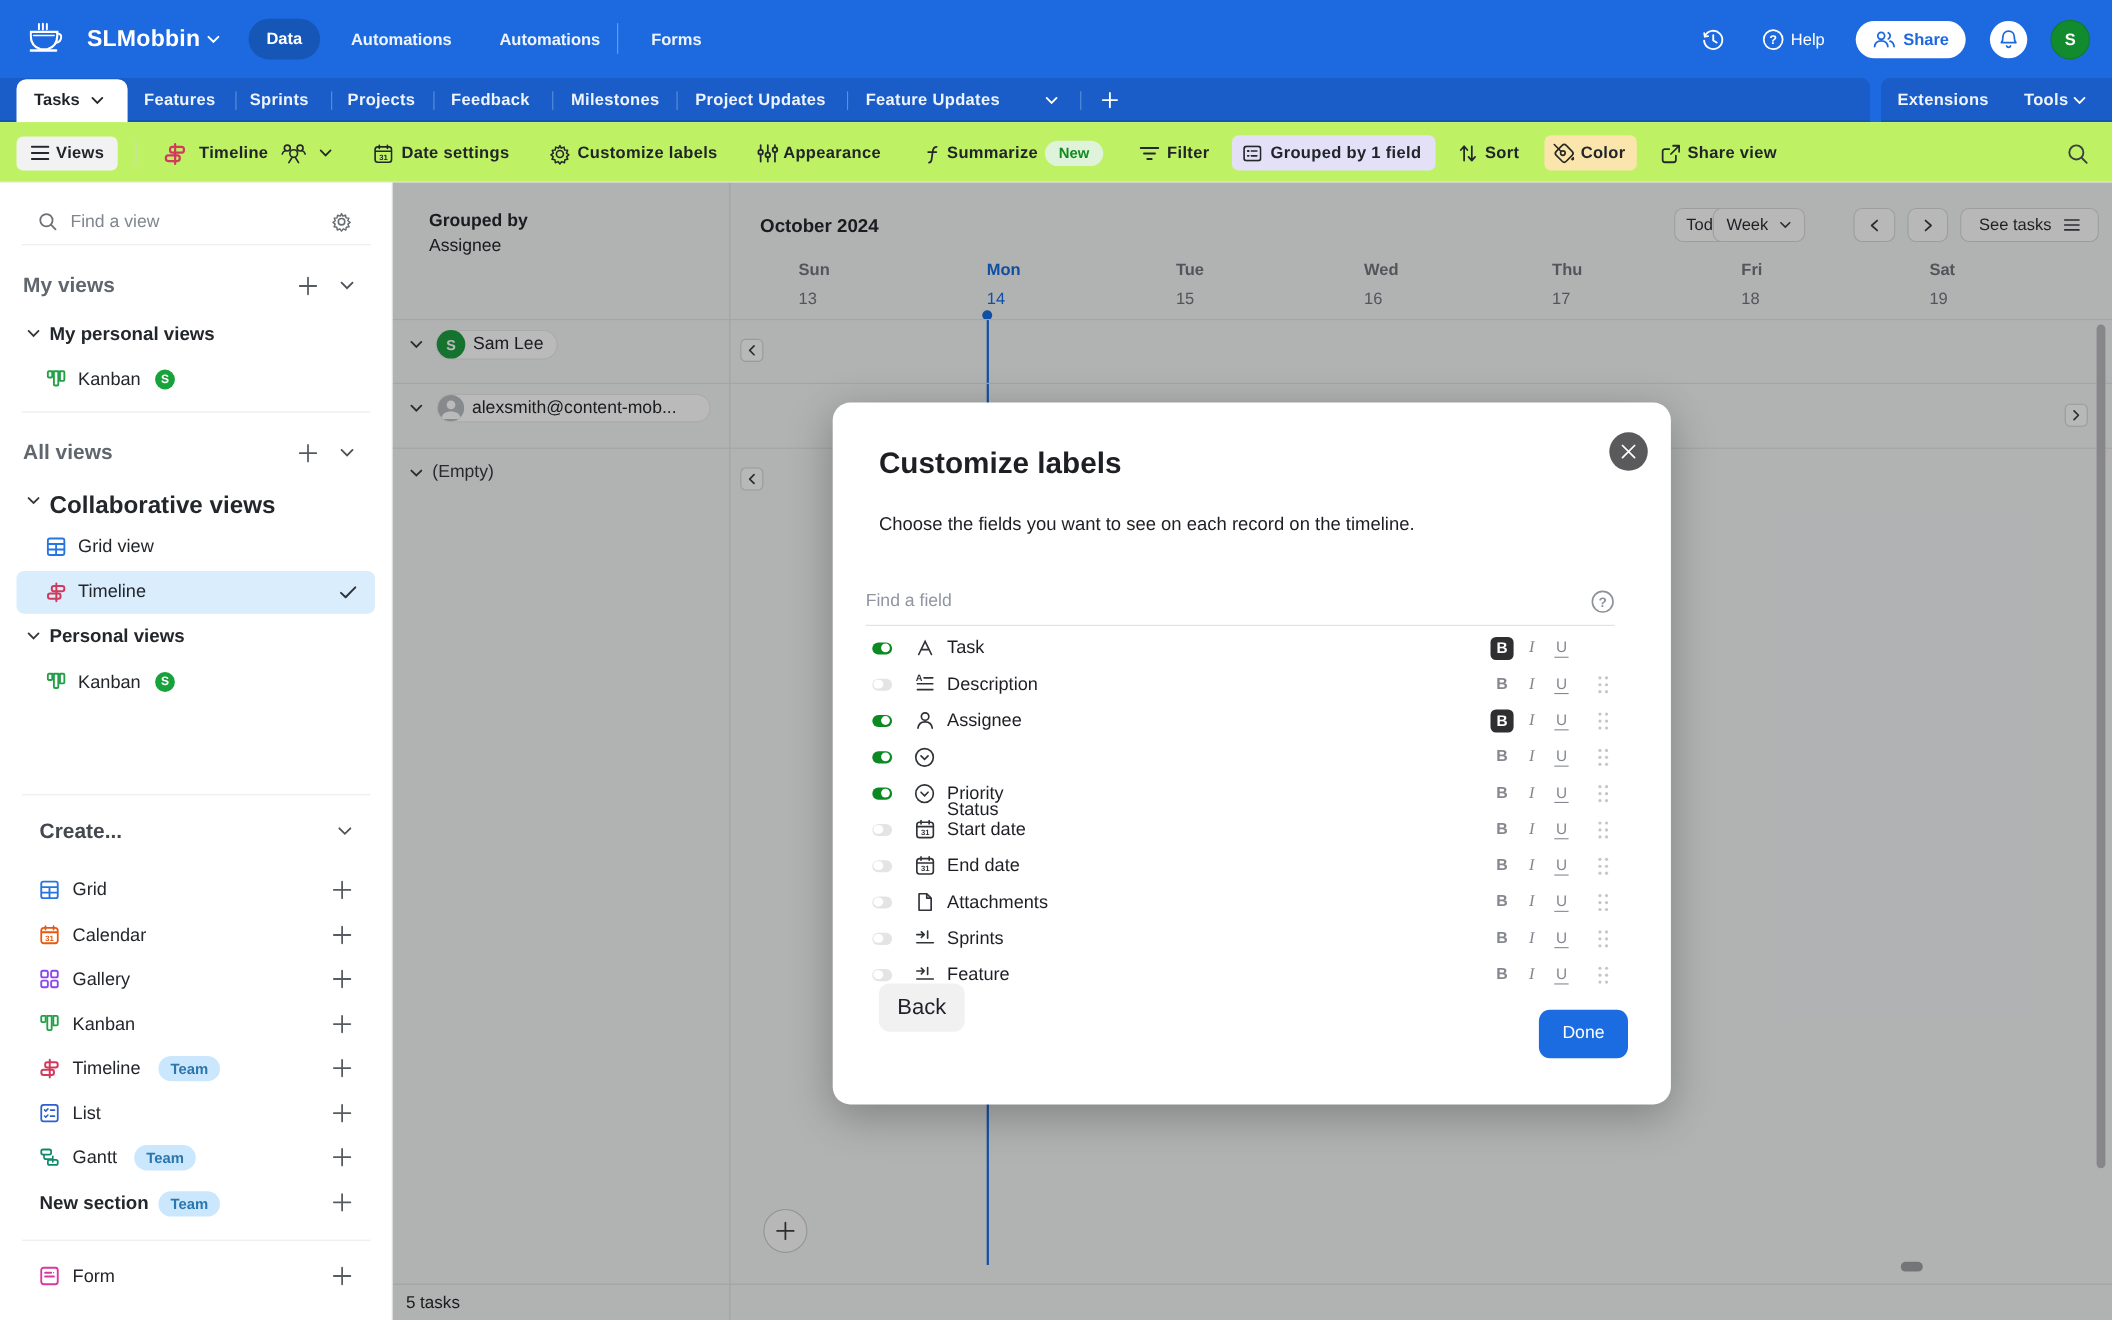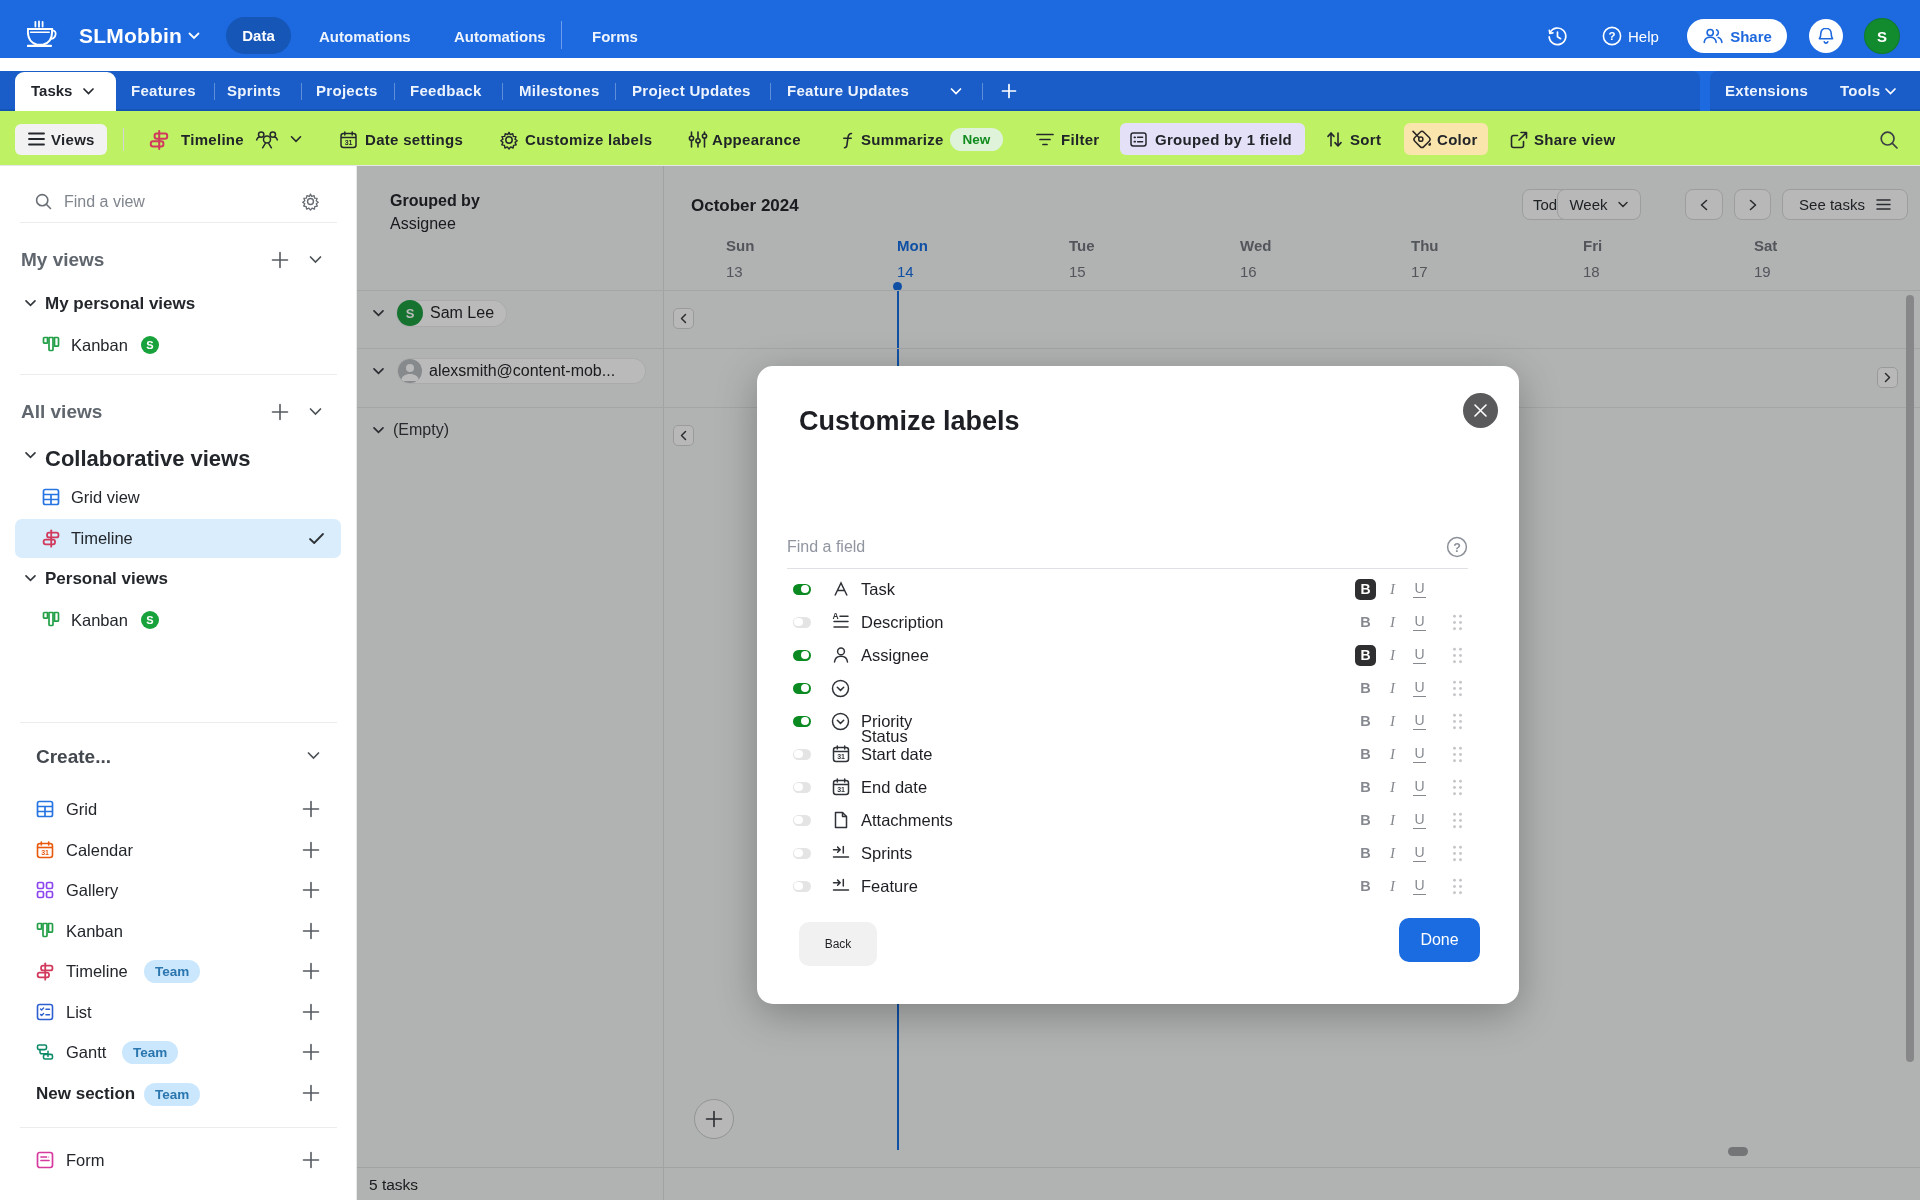--- a/index.html
+++ b/index.html
@@ -4,21 +4,21 @@
 <style>
   * { margin:0; padding:0; box-sizing:border-box; }
   html,body { width:1920px; height:1200px; font-family:"Liberation Sans",sans-serif; overflow:hidden; background:#fff; position:relative; }
   .abs { position:absolute; }
   svg { display:block; }
   .ic { position:absolute; }
 </style>
 </head>
 <body>
 
-<div class="abs" id="appbar" style="left:0;top:0;width:1920px;height:58px;background:#1c69e0;">
+<div class="abs" id="appbar" style="left:0;top:0;width:1920px;height:71px;background:#1c69e0;">
   <svg class="ic" style="left:27px;top:20px" width="30" height="28" viewBox="0 0 30 28" fill="none" stroke="#fff" stroke-width="2" stroke-linecap="round">
     <path d="M8.4 1.8 V6.6 M12 1.5 V6.8 M15.6 1.8 V6.6" stroke-width="1.8"></path>
     <path d="M0.9 9 H25.1 V12 C25.1 18.5 21.5 23.2 16 24.8 H10 C4.5 23.2 0.9 18.5 0.9 12 Z"></path>
     <path d="M3.6 12.3 H22.2" stroke-width="1.5"></path>
     <path d="M25.1 10.4 C28.2 10.4 28.9 12.5 28.6 14.3 C28.2 16.6 26.6 18.4 24.4 18.8" stroke-width="1.8"></path>
     <path d="M0.7 25.9 H24" stroke-width="2.2"></path>
   </svg>
   <div class="abs" style="left:79px;top:24px;font-size:21px;font-weight:bold;color:#fff;letter-spacing:.2px;">SLMobbin</div>
   <svg class="ic" style="left:187px;top:31px" width="14" height="10" viewBox="0 0 14 10" fill="none" stroke="#fff" stroke-width="1.8" stroke-linecap="round">
       <path d="M2.5 2.5 L7 7 L11.5 2.5"></path>
@@ -481,20 +481,21 @@
 
 <div class="abs" style="left:357px;top:166px;width:1563px;height:1034px;background:rgba(0,0,0,0.27);"></div>
 
 <div class="abs" id="modal" style="left:757px;top:366px;width:762px;height:638px;background:#fff;border-radius:16px;box-shadow:0 10px 40px rgba(0,0,0,0.28);">
   <div class="abs" style="left:42px;top:40px;font-size:27px;font-weight:bold;color:#1d1f24;letter-spacing:0;">Customize labels</div>
   <div class="abs" style="left:706px;top:27px;width:35px;height:35px;border-radius:50%;background:#5a5a5c;display:flex;align-items:center;justify-content:center;">
     <svg width="15" height="15" viewBox="0 0 15 15" fill="none" stroke="#fff" stroke-width="1.6" stroke-linecap="round">
         <path d="M2 2 L13 13 M13 2 L2 13"></path>
       </svg>
   </div>
+  <div class="abs" style="left:42px;top:101px;font-size:16.8px;color:#1d1f24;">Choose the fields you want to see on each record on the timeline.</div>
   <div class="abs" style="left:30px;top:172px;font-size:16px;color:#9095a0;">Find a field</div>
   <svg class="ic" style="left:689px;top:170px" width="22" height="22" viewBox="0 0 22 22" fill="none">
       <circle cx="11" cy="11" r="9.4" stroke="#8d9199" stroke-width="1.5"></circle>
       <text x="11" y="15.5" font-size="12.5" font-weight="bold" fill="#8d9199" text-anchor="middle" font-family="Liberation Sans">?</text>
     </svg>
   <div class="abs" style="left:30px;top:202px;width:681px;height:1px;background:#dfe1e4;"></div>
 
   <div id="rows">
       <div class="abs tgon" style="left:36px;top:217.5px;">
         <span></span>
@@ -714,21 +715,21 @@
       <svg class="ic" style="left:694px;top:512px" width="13" height="17" viewBox="0 0 13 17" fill="#c4c6c9">
         <circle cx="3.5" cy="2.2" r="1.45"></circle>
         <circle cx="9.5" cy="2.2" r="1.45"></circle>
         <circle cx="3.5" cy="8.5" r="1.45"></circle>
         <circle cx="9.5" cy="8.5" r="1.45"></circle>
         <circle cx="3.5" cy="14.8" r="1.45"></circle>
         <circle cx="9.5" cy="14.8" r="1.45"></circle>
       </svg>
     </div>
 
-  <div class="abs" style="left:42px;top:556px;width:78px;height:44px;border-radius:10px;background:#f1f1f2;font-size:12px;color:#1f2126;display:flex;align-items:center;justify-content:center;">Back</div>
+  <div class="abs" style="left:42px;top:528px;width:78px;height:44px;border-radius:10px;background:#f1f1f2;font-size:20px;color:#1f2126;display:flex;align-items:center;justify-content:center;">Back</div>
   <div class="abs" style="left:642px;top:552px;width:81px;height:44px;border-radius:10px;background:#1a6ce0;font-size:16px;font-weight:500;color:#fff;display:flex;align-items:center;justify-content:center;">Done</div>
 </div>
 
 <style>
   .tgon, .tgoff { width:17.5px; height:11px; border-radius:6px; position:absolute; }
   .tgon { background:#0b8a21; }
   .tgoff { background:#e4e4e5; }
   .tgon span, .tgoff span { position:absolute; top:1.25px; width:8.5px; height:8.5px; border-radius:50%; background:#fff; display:block; }
   .tgon span { right:1.25px; }
   .tgoff span { left:1.25px; }

